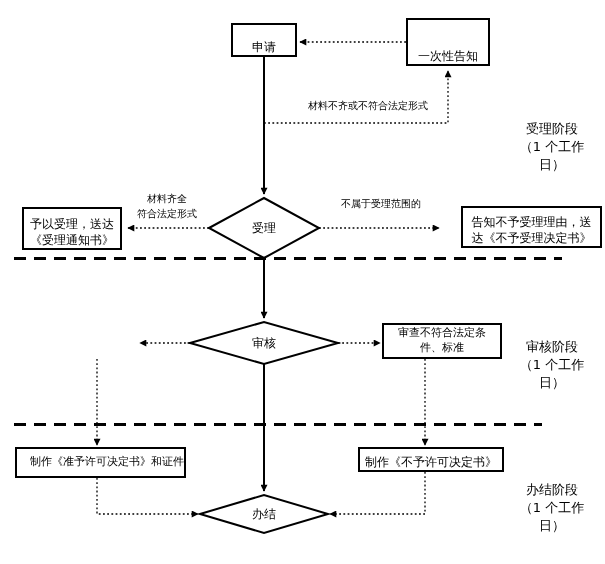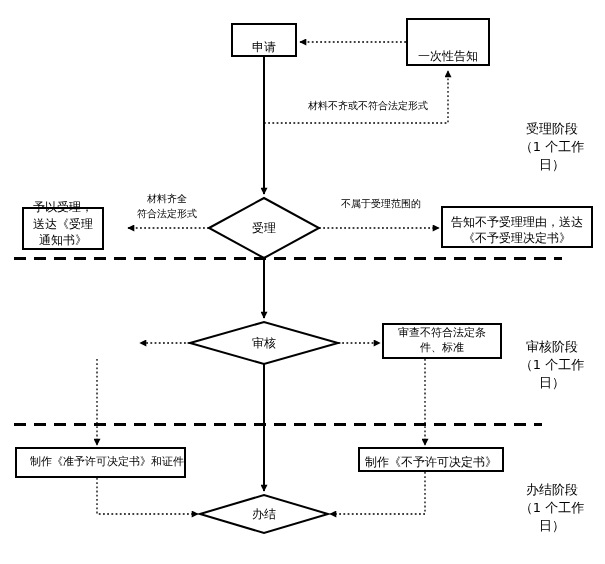--- a/index.html
+++ b/index.html
@@ -66,25 +66,25 @@
   <div class="divider" style="left:14px;top:423px;width:528px;"></div>
 
   <div class="box f12" style="left:231px;top:23px;width:66px;height:34px;">
     <span>申请</span>
   </div>
 
   <div class="box f12" style="left:406px;top:18px;width:84px;height:48px;">
     <span>一次性告知</span>
   </div>
 
-  <div class="box f12" style="left:22px;top:207px;width:82px;height:43px;padding:0 5px;">
+  <div class="box f12" style="left:22px;top:207px;width:100px;height:43px;padding:0 5px;">
     <span>予以受理，送达《受理通知书》</span>
   </div>
 
-  <div class="box f12" style="left:441px;top:206px;width:152px;height:42px;padding:0 8px;">
+  <div class="box f12" style="left:461px;top:206px;width:141px;height:42px;padding:0 8px;">
     <span>告知不予受理理由，送达《不予受理决定书》</span>
   </div>
 
 
   <div class="box f11" style="left:382px;top:323px;width:120px;height:36px;padding:16px 10px;">
     <span>审查不符合法定条件、标准</span>
   </div>
 
   <div class="box f11" style="left:15px;top:447px;width:171px;height:31px;justify-content:flex-end;">
     <span>制作《准予许可决定书》和证件</span>

